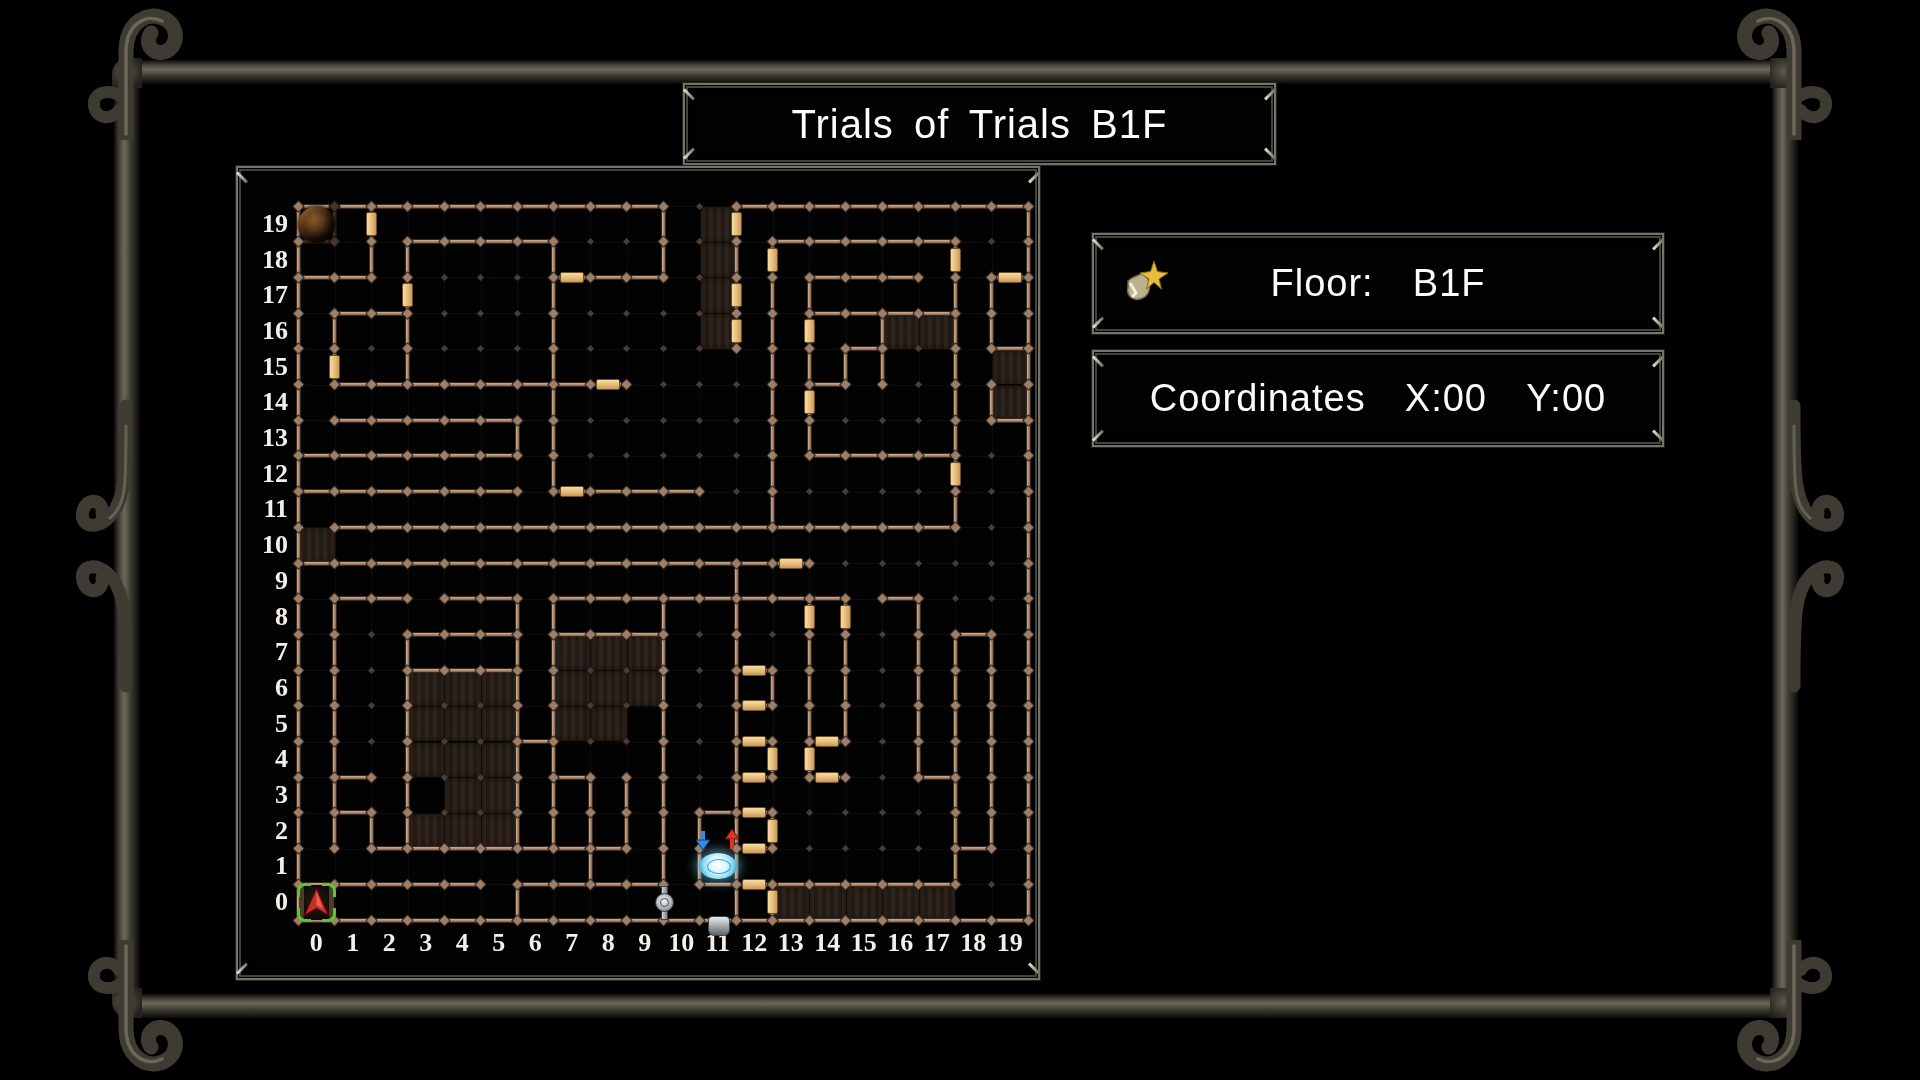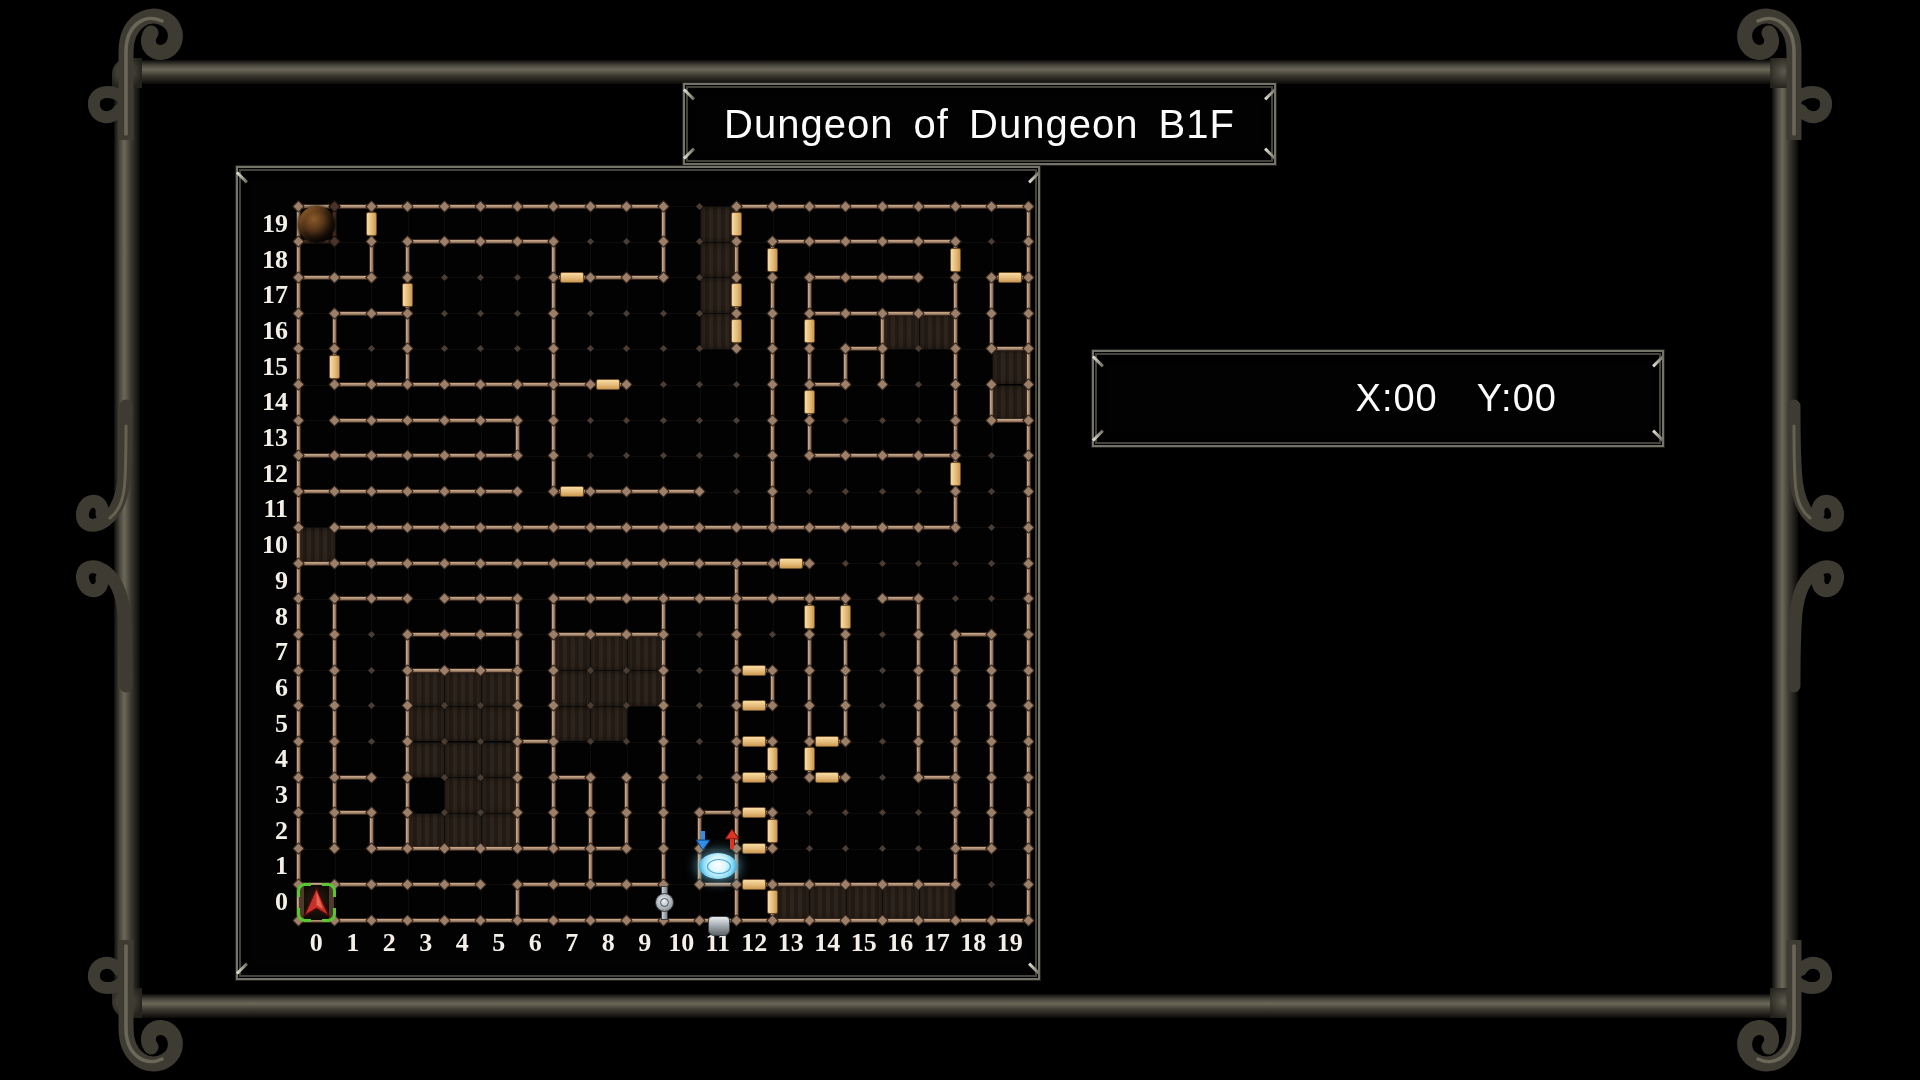--- a/index.html
+++ b/index.html
@@ -134,21 +134,21 @@
       <path d="M50,290 C50,220 50,192 30,176 C14,164 2,174 8,188 C13,199 28,196 26,182" stroke-width="13"></path>
       <path d="M50,30 C50,90 50,110 34,122" stroke="#76735f" stroke-width="3" opacity=".7"></path>
     </g>
   </svg>
 
   <div class="metal-panel" style="left:683px;top:83px;width:589px;height:78px;">
     <span class="tick tl"></span>
       <span class="tick tr"></span>
     <span class="tick bl"></span>
       <span class="tick br"></span>
-    <div class="panel-text" style="font-size:40px;">Dungeon of Dungeon B1F</div>
+    <div class="panel-text" style="font-size:40px;">Trials of Trials B1F</div>
   </div>
 
   <div class="metal-panel" style="left:236px;top:166px;width:800px;height:810px;">
     <span class="tick tl"></span>
       <span class="tick tr"></span>
     <span class="tick bl"></span>
       <span class="tick br"></span>
     <div id="map-canvas">
         <div class="gridline-v" style="left: 60px; top: 38px; height: 714px;"></div>
         <div class="gridline-v" style="left: 96.5px; top: 38px; height: 714px;"></div>
@@ -1302,25 +1302,39 @@
             <polygon points="0,10 14,10 7,0" fill="#dd3424" stroke="#5d0e05" stroke-width="1"></polygon>
             <rect x="5" y="10" width="4" height="10" fill="#dd3424"></rect>
           </svg>
         </div>
         <div class="mapicon chalice" style="left: 469.75px; top: 748px;"></div>
         <div class="mapicon fountain-post" style="left: 422.5px; top: 718.15px; height: 32px;"></div>
         <div class="mapicon fountain-head" style="left: 416.5px; top: 725.15px;"></div>
       </div>
   </div>
 
+  <div class="metal-panel" style="left:1092px;top:233px;width:568px;height:97px;">
+    <span class="tick tl"></span>
+      <span class="tick tr"></span>
+    <span class="tick bl"></span>
+      <span class="tick br"></span>
+    <svg style="position:absolute;left:24px;top:24px;" width="52" height="52" viewBox="0 0 52 52">
+      <path d="M10,22 C16,16 20,18 24,14 L30,20 C34,30 30,38 22,40 C14,42 8,36 10,28 Z" fill="#b9b28e" stroke="#6d6748" stroke-width="1.5"></path>
+      <path d="M12,24 L18,34 L14,38" fill="none" stroke="#f2efe0" stroke-width="3"></path>
+      <path d="M36,2 L39.5,12.5 L50,14 L41,20 L43.5,30 L36,23.5 L28.5,30 L31,20 L22,14 L32.5,12.5 Z" fill="#e8bc3c" stroke="#8a6a10" stroke-width="1"></path>
+    </svg>
+    <div class="panel-text">
+      <span>Floor:</span>&nbsp;&nbsp;<span>B1F</span>
+    </div>
+  </div>
 
   <div class="metal-panel" style="left:1092px;top:350px;width:568px;height:93px;">
     <span class="tick tl"></span>
       <span class="tick tr"></span>
     <span class="tick bl"></span>
       <span class="tick br"></span>
     <div class="panel-text">
-      &nbsp;&nbsp;<span>X:00</span>&nbsp;&nbsp;<span>Y:00</span>
+      <span>Coordinates</span>&nbsp;&nbsp;<span>X:00</span>&nbsp;&nbsp;<span>Y:00</span>
     </div>
   </div>
 
 
 </div>
 
 </body></html>

